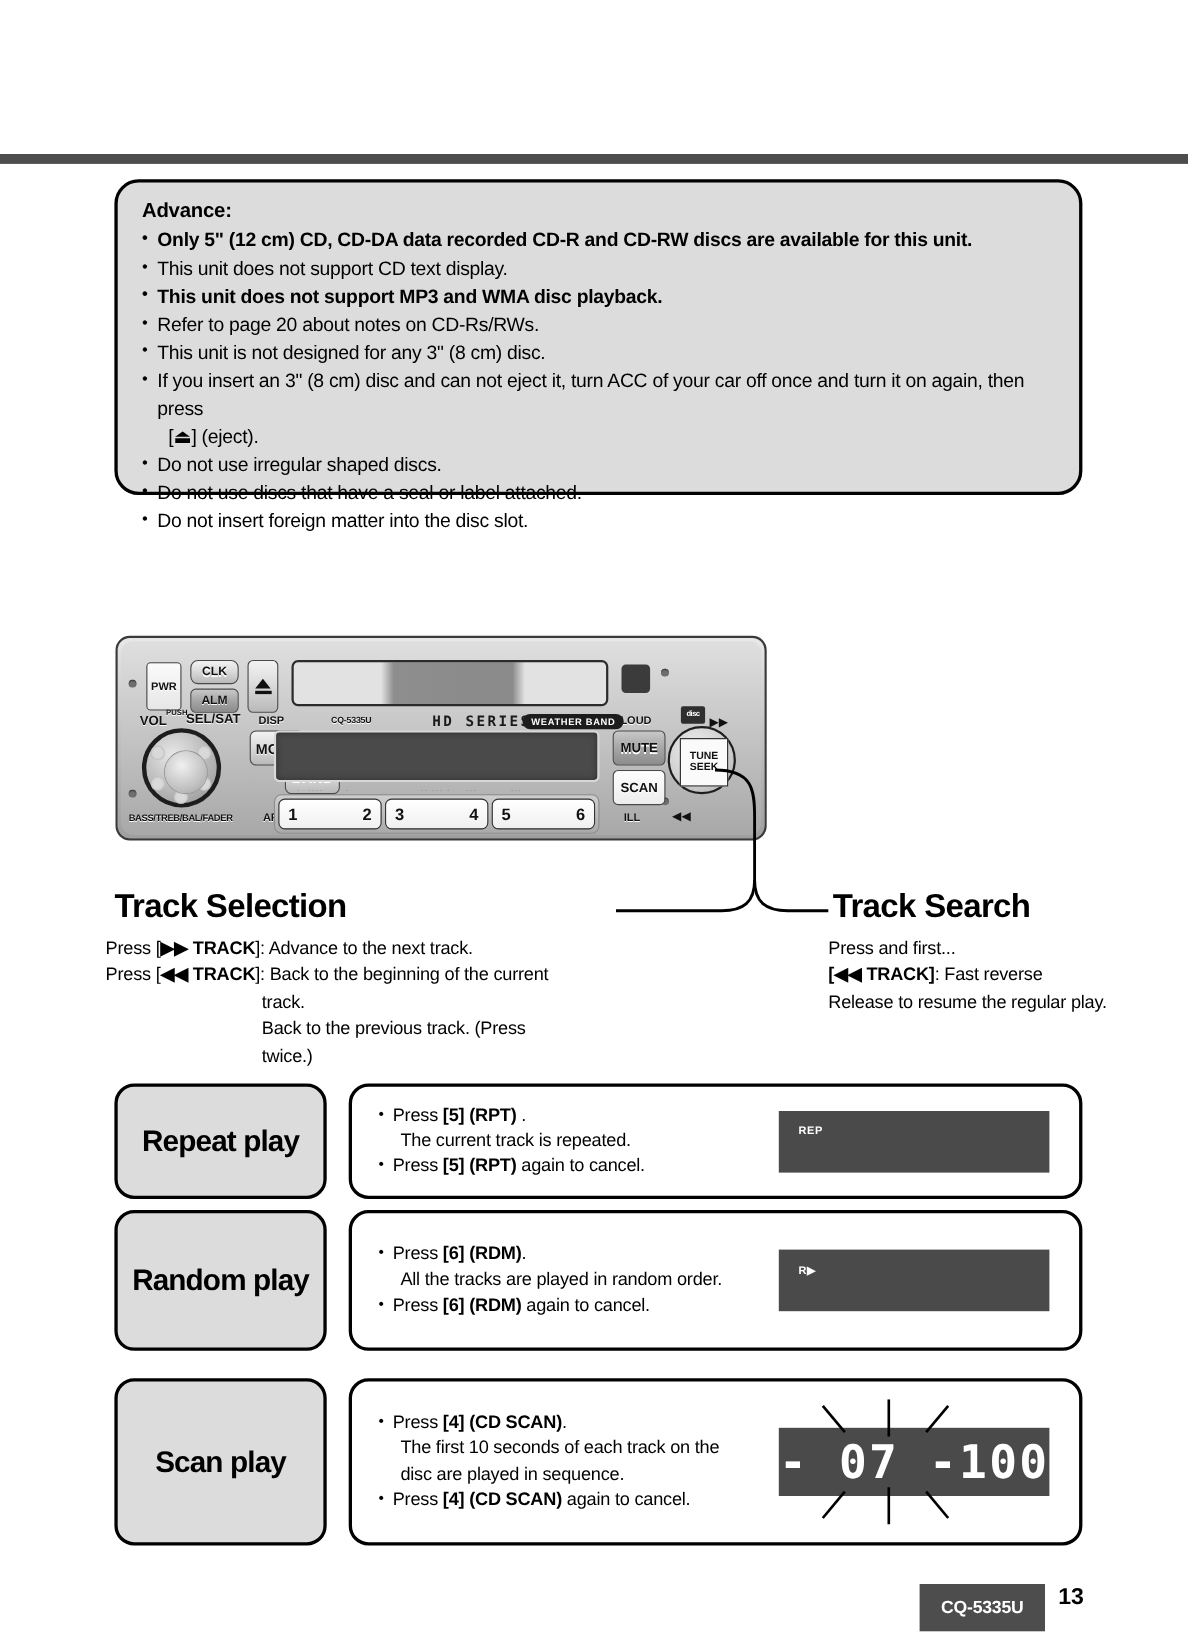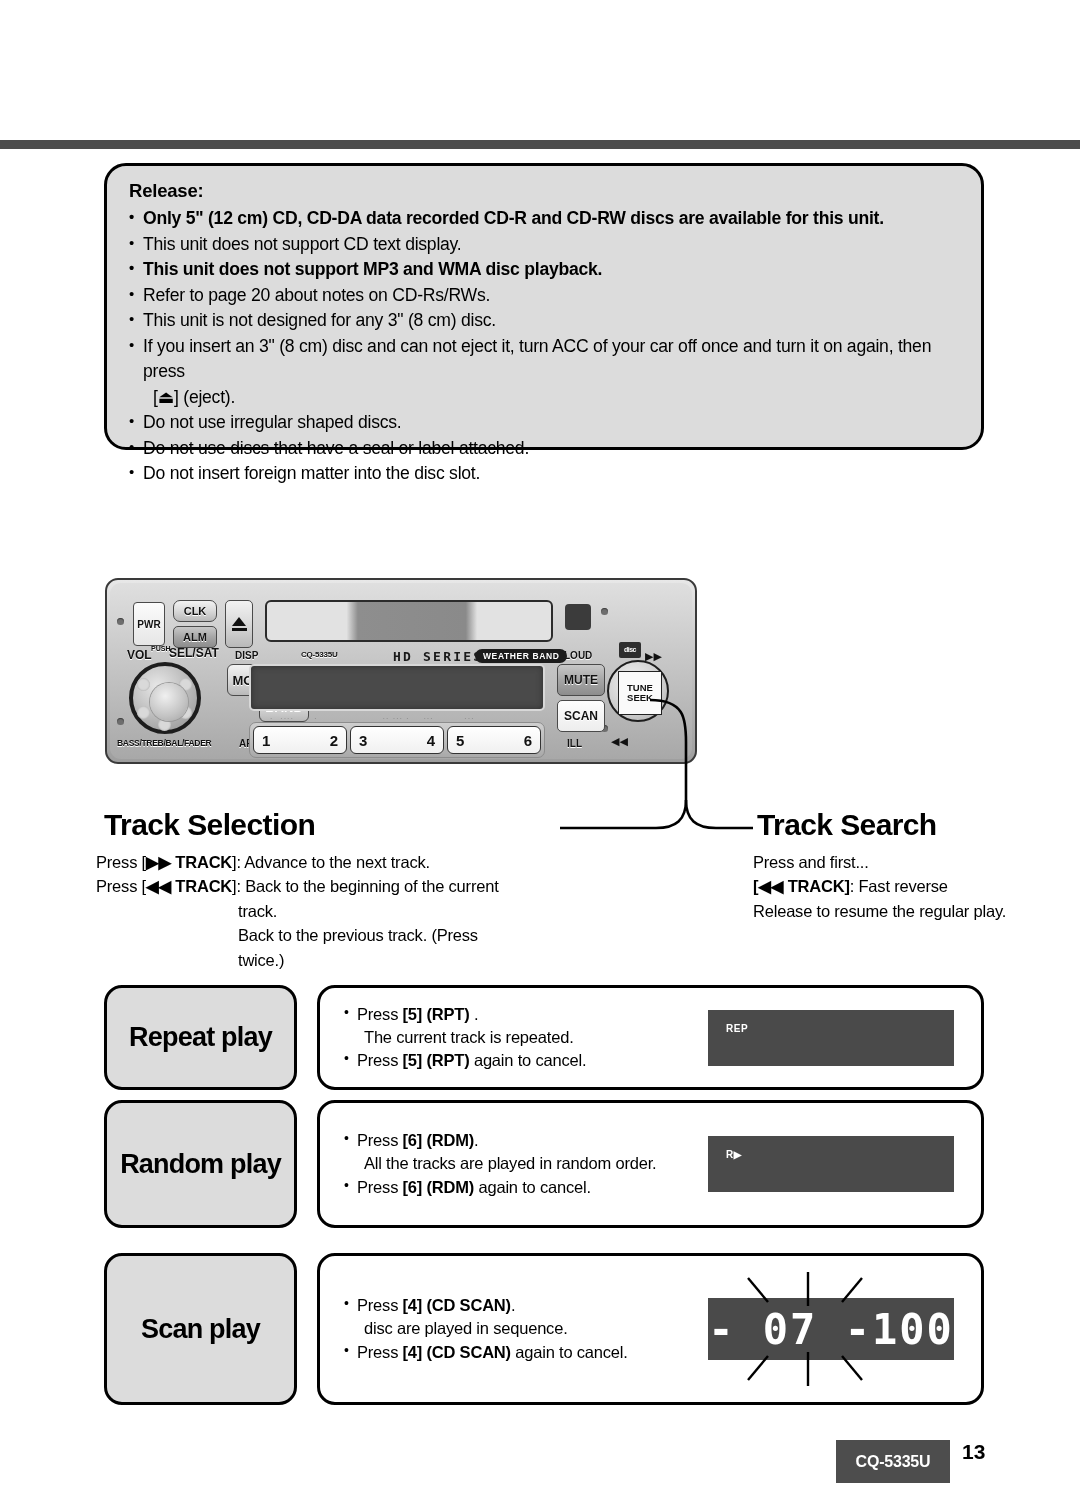--- a/index.html
+++ b/index.html
@@ -279,21 +279,21 @@
     position: absolute; left: 962px; top: 1440px;
     font-size: 21px; font-weight: bold;
   }
 </style>
 </head>
 <body>
 
 <div class="top-rule"></div>
 
 <div class="cautions">
-  <h2>Release:</h2>
+  <h2>Advance:</h2>
   <ul class="caution-list">
     <li class="bold">Only 5" (12 cm) CD, CD-DA data recorded CD-R and CD-RW discs are available for this unit.</li>
     <li>This unit does not support CD text display.</li>
     <li class="bold">This unit does not support MP3 and WMA disc playback.</li>
     <li>Refer to page 20 about notes on CD-Rs/RWs.</li>
     <li>This unit is not designed for any 3" (8 cm) disc.</li>
     <li>If you insert an 3" (8 cm) disc and can not eject it, turn ACC of your car off once and turn it on again, then press</li>
     <li class="nobullet cont">[⏏] (eject).</li>
     <li>Do not use irregular shaped discs.</li>
     <li>Do not use discs that have a seal or label attached.</li>
@@ -446,20 +446,21 @@
   </div>
 </div>
 
 <div class="feature-row row-scan">
   <div class="feat-label">Scan play</div>
   <div class="feat-body">
     <ul class="feat-list">
       <li>
         <span>Press </span><b>[4] (CD SCAN)</b><span>.</span>
       </li>
+      <li class="sub">The first 10 seconds of each track on the</li>
       <li class="sub">disc are played in sequence.</li>
       <li>
         <span>Press </span><b>[4] (CD SCAN)</b><span> again to cancel.</span>
       </li>
     </ul>
     <div class="disp-box disp-lg">
       <svg class="flash-svg" width="290" height="114">
         <g stroke="#000" stroke-width="2.4" fill="none">
           <line x1="62" y1="6" x2="82" y2="30"></line>
           <line x1="122" y1="0" x2="122" y2="34"></line>

